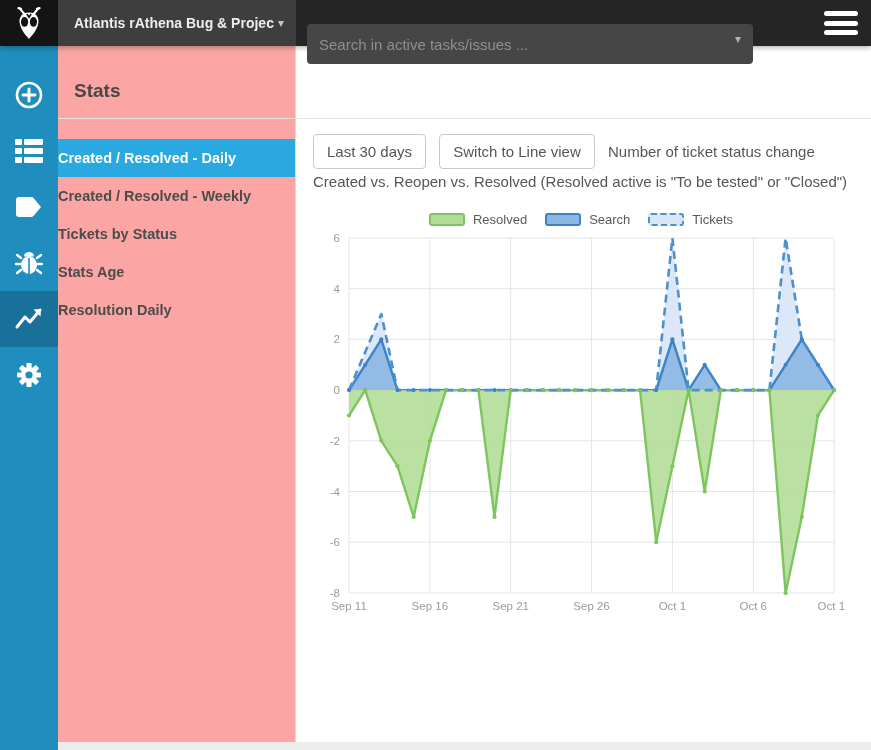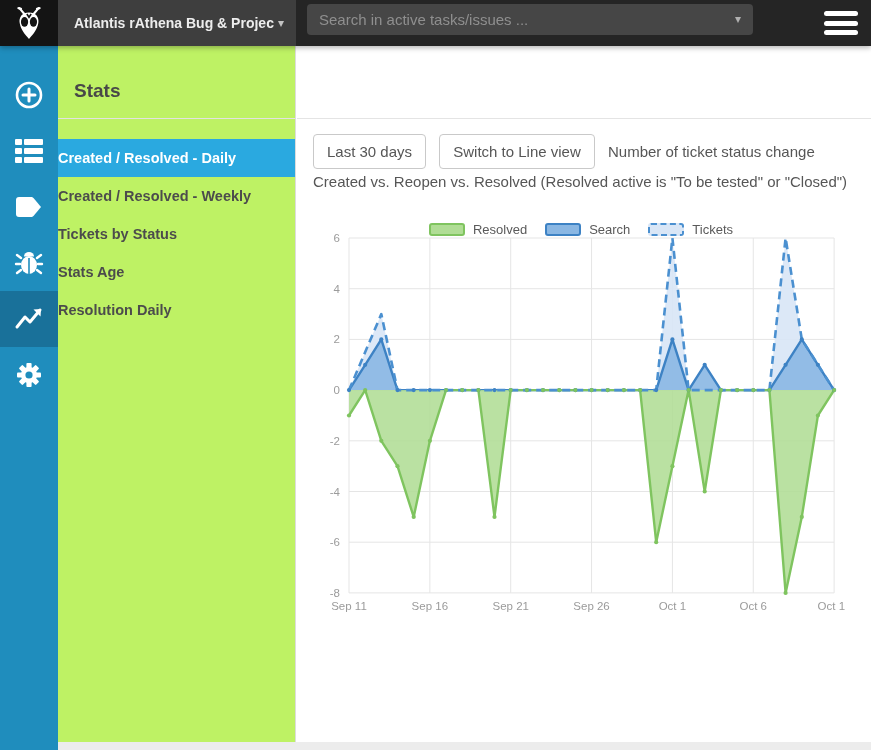--- a/index.html
+++ b/index.html
@@ -11,53 +11,53 @@
   
   .topbar{position:absolute;left:0;top:0;width:871px;height:46px;background:#252525;z-index:20;
           box-shadow:0 2px 5px rgba(0,0,0,.28);}
   .logo-block{position:absolute;left:0;top:0;width:58px;height:46px;background:#141414;
               display:flex;align-items:center;justify-content:center;}
   .project-selector{position:absolute;left:58px;top:0;width:238px;height:46px;background:#3e3e3e;
               display:flex;align-items:center;cursor:pointer;}
   .project-selector .label{color:#ededed;font-size:14px;font-weight:700;padding-left:16px;white-space:nowrap;
               overflow:hidden;flex:1;}
   .caret{color:#c3c3c3;font-size:12px;padding:0 12px 0 4px;}
-  .search-wrap{position:absolute;left:307px;top:4px;width:446px;height:31px;}
+  .search-wrap{position:absolute;left:307px;top:24px;width:446px;height:40px;}
   .search-wrap input{width:100%;height:100%;box-sizing:border-box;background:#464646;border:none;border-radius:4px;
               color:#ddd;font-size:15px;padding:0 34px 0 12px;outline:none;font-family:"Liberation Sans",sans-serif;}
   .search-wrap input::placeholder{color:#8f8f8f;}
   .search-caret{position:absolute;right:12px;top:8px;color:#b0b0b0;font-size:12px;cursor:pointer;}
   .hamburger{position:absolute;right:13px;top:11px;width:34px;height:24px;cursor:pointer;
               display:flex;flex-direction:column;justify-content:space-between;}
   .hamburger span{display:block;height:5px;background:#fff;border-radius:2.5px;}
   
   .rail{position:absolute;left:0;top:46px;bottom:0;width:58px;background:#1f8dbd;z-index:10;
         display:flex;flex-direction:column;padding-top:21px;box-sizing:border-box;}
   .rail-item{height:56px;display:flex;align-items:center;justify-content:center;cursor:pointer;}
   .rail-item.active{background:#19719a;}
   
-  .sidebar{position:absolute;left:58px;top:46px;bottom:8px;width:238px;background:#bef264;
+  .sidebar{position:absolute;left:58px;top:46px;bottom:8px;width:238px;background:#fca5a5;
            border-right:1px solid #dcdcdc;box-sizing:border-box;}
   .sidebar-header{height:73px;border-bottom:1px solid #e2e2e2;box-sizing:border-box;
            display:flex;align-items:flex-end;padding:0 0 16px 16px;}
   .sidebar-header h1{margin:0;font-size:19px;font-weight:700;color:#484848;}
   .menu{margin-top:20px;}
   .menu-item{height:38px;line-height:38px;padding-left:0;font-size:14.5px;font-weight:700;
            color:#4c4c4c;cursor:pointer;white-space:nowrap;}
   .menu-item.active{background:#2aa9e0;color:#fff;}
   
   .main{position:absolute;left:297px;top:46px;right:0;bottom:8px;background:#fff;}
   .main-header{height:72px;border-bottom:1px solid #e4e4e4;}
   .toolbar-line{position:absolute;left:16px;top:88px;width:540px;margin:0;
            font-size:15px;color:#565656;line-height:25px;}
   .btn{display:inline-block;background:#fff;border:1px solid #c9c9c9;border-radius:4px;
            padding:8px 13px;font-size:15px;color:#565656;cursor:pointer;
            font-family:"Liberation Sans",sans-serif;margin-right:9px;}
   
-  .legend{position:absolute;left:28px;top:176px;width:520px;display:flex;justify-content:center;
+  .legend{position:absolute;left:28px;top:166px;width:520px;display:flex;justify-content:center;
            align-items:center;gap:10px;}
   .legend .item{display:flex;align-items:center;gap:8px;margin-right:8px;}
   .legend .swatch{width:36px;height:13px;border-radius:3px;box-sizing:border-box;}
   .legend .lbl{font-size:13px;color:#5a5a5a;}
   .chart-box{position:absolute;left:28px;top:184px;width:520px;height:392px;}
   
   .bottom-strip{position:absolute;left:58px;right:0;bottom:0;height:8px;background:#ececec;}
 </style>
 </head>
 <body>

